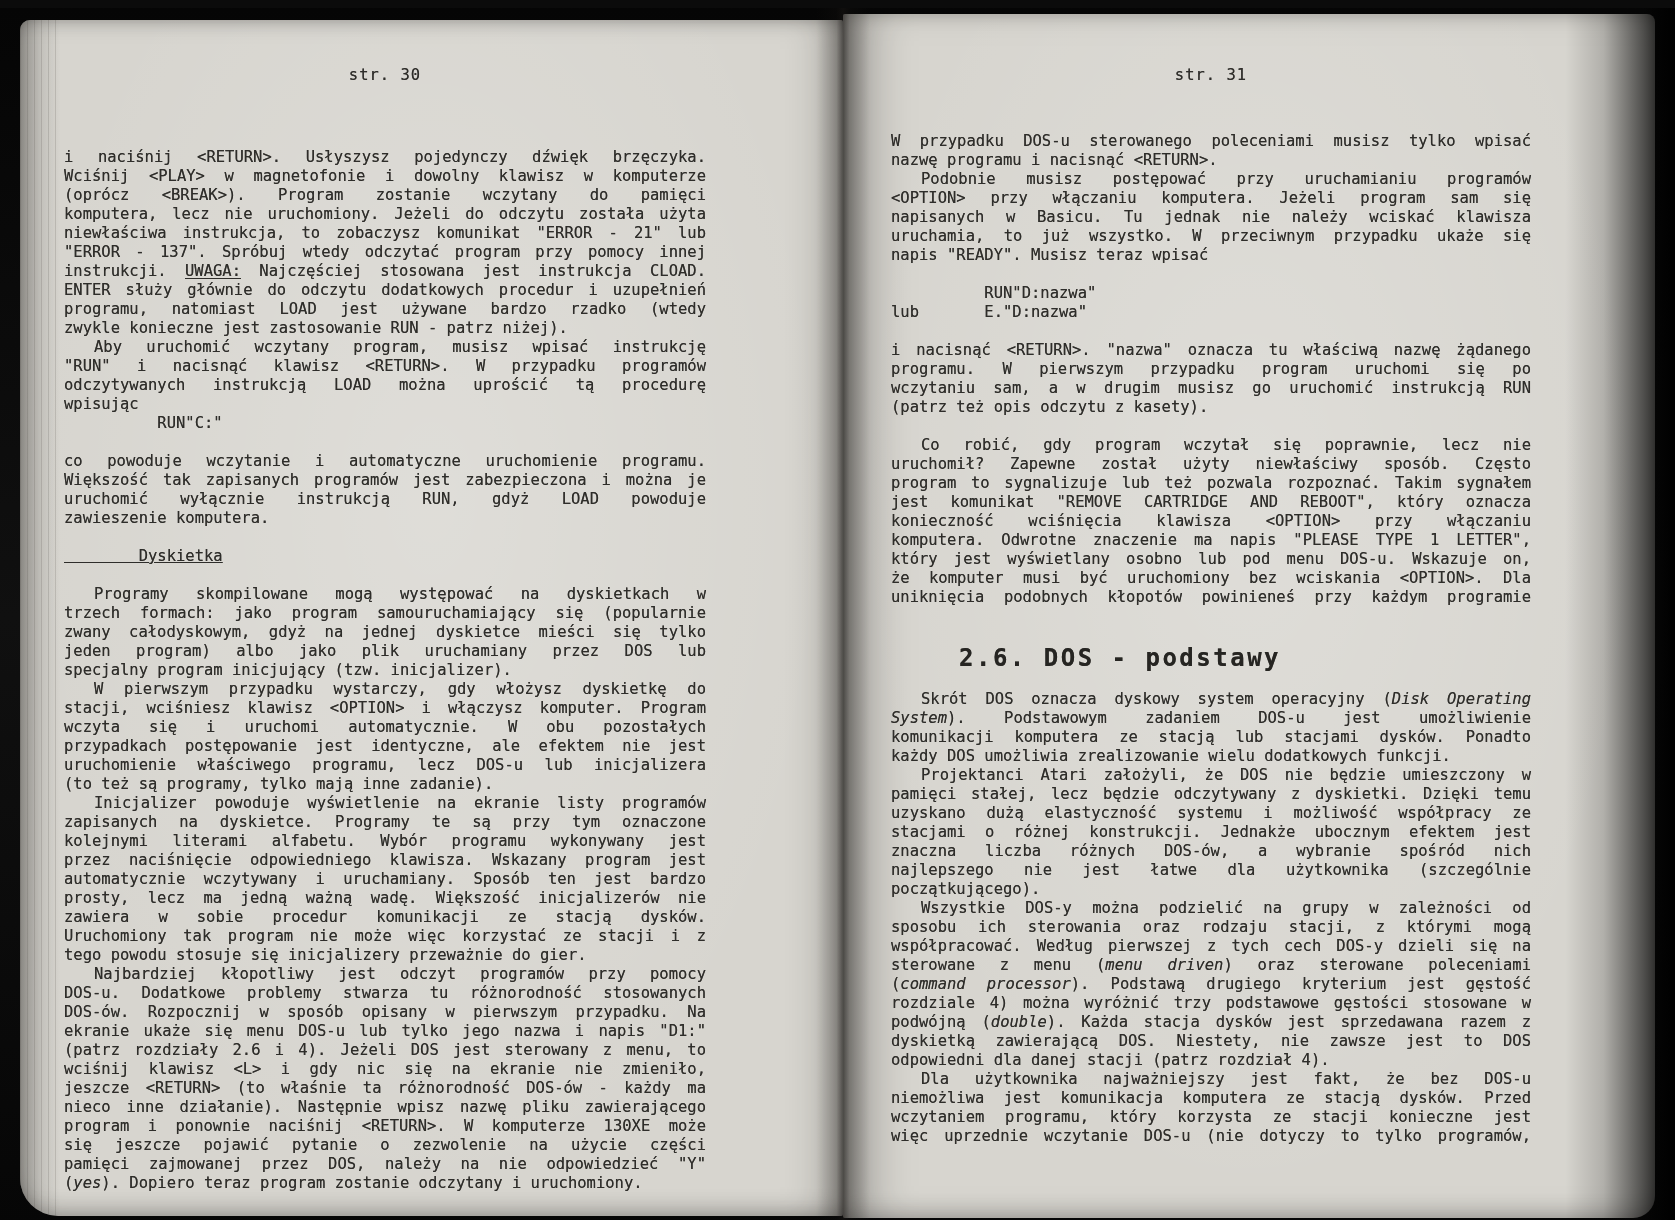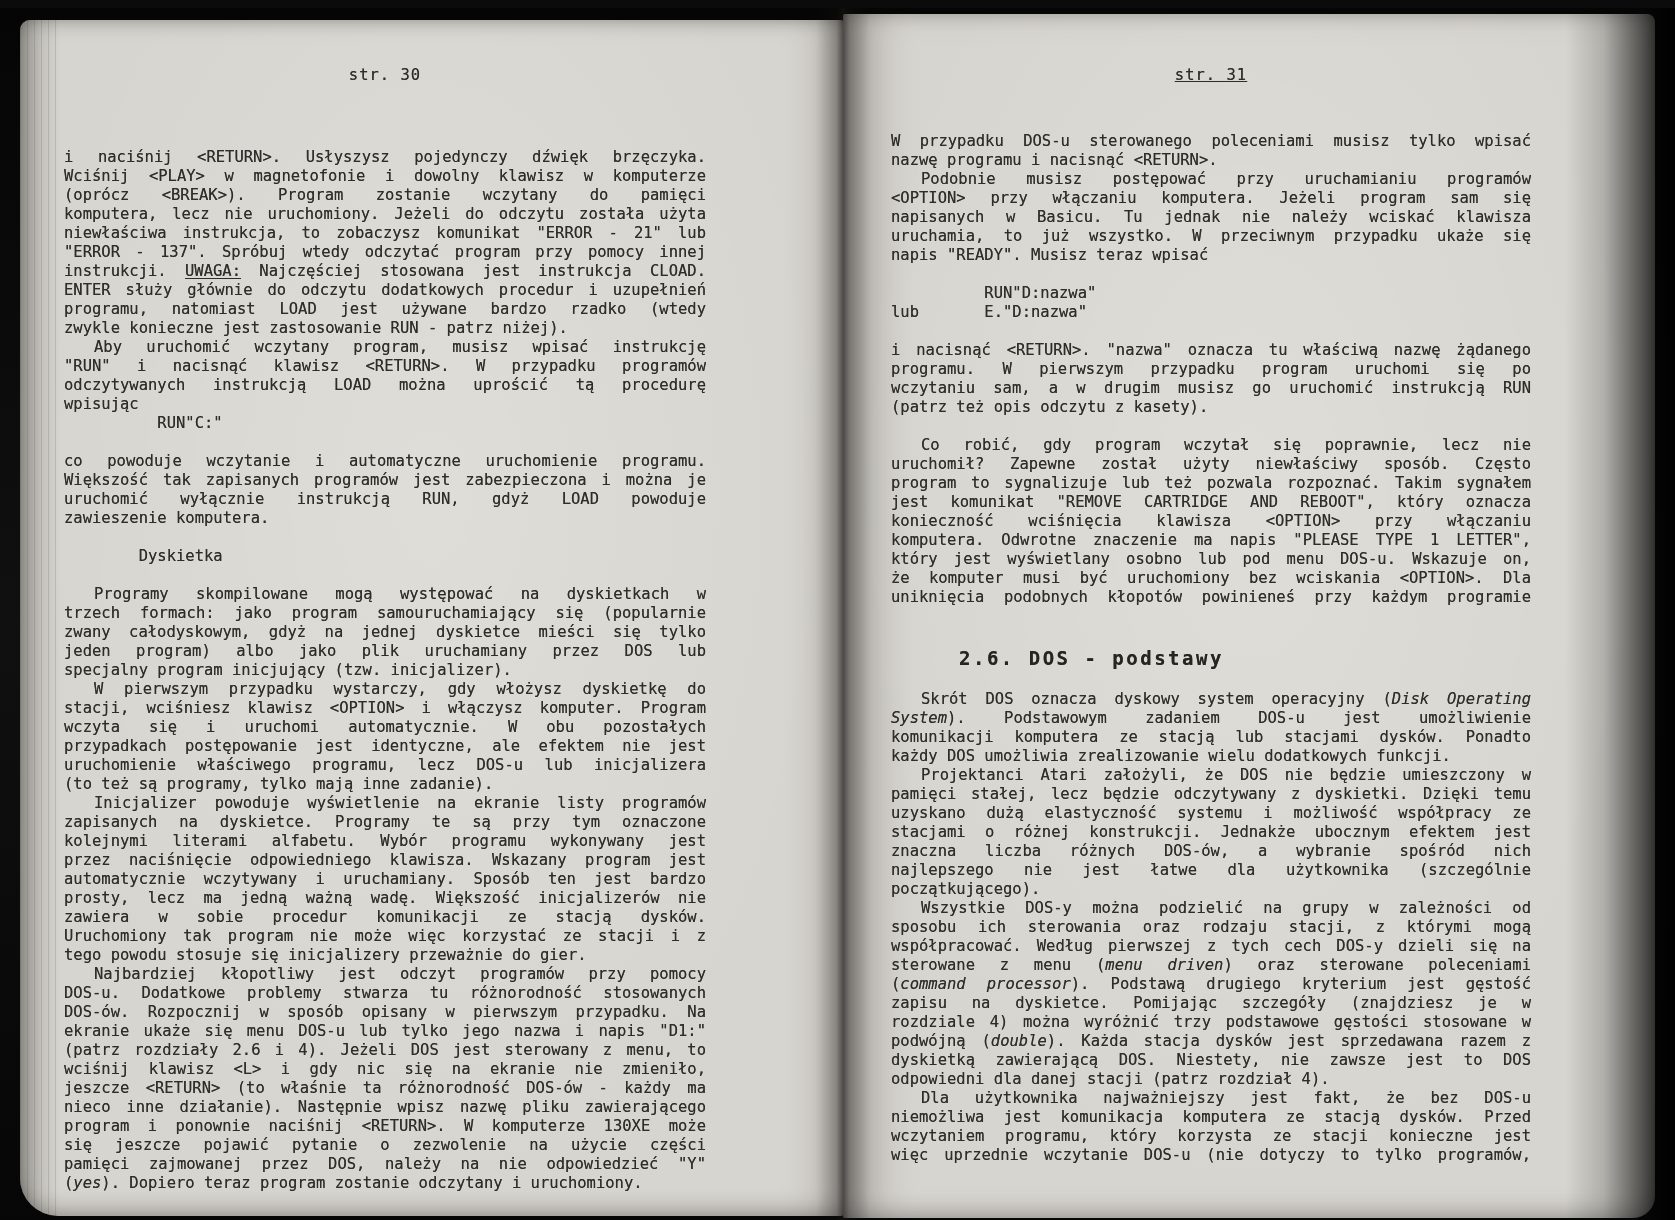--- a/index.html
+++ b/index.html
@@ -62,38 +62,38 @@
   }
   .page-header {
     position: absolute;
     font-size: 15.5px;
     letter-spacing: 1px;
     text-align: center;
     color: var(--ink);
     text-shadow: 0 0 0.5px rgba(45,44,40,0.7);
   }
   .page-left  .page-header { left: 44px; width: 642px; top: 46px; }
-  .page-right .page-header { left: 48px; width: 640px; top: 52px; text-decoration: underline; }
+  .page-right .page-header { left: 48px; width: 640px; top: 52px; }
   .page-body {
     position: absolute;
     font-size: 15.5px;
     line-height: var(--lh);
     text-shadow: 0 0 0.5px rgba(45,44,40,0.7);
   }
   .page-left  .page-body { left: 44px; width: 642px; top: 128px; }
   .page-right .page-body { left: 48px; width: 640px; top: 118px; }
   .ln { min-height: var(--lh); }
   .s-j { text-align: justify; text-align-last: justify; }
   .s-l { text-align: left; text-align-last: left; }
   .s-pre { white-space: pre; text-align: left; text-align-last: left; }
-  .s-h1 { white-space: pre; text-align: center; text-align-last: left; }
+  .s-h1 { white-space: pre; text-align: center; text-align-last: left; text-decoration: underline; }
   .s-b { height: var(--lh); }
   .s-h2 {
     text-align: left; text-align-last: left;
-    font-size: 19px; font-weight: bold;
+    font-size: 24px; font-weight: bold;
     letter-spacing: 2.5px;
     height: 26px; line-height: 26px;
     padding-left: 68px;
     color: #262522;
   }
   .ind { text-indent: 30px; }
   i { font-style: italic; }
   u { text-underline-offset: 2px; }
 </style>
 </head>
@@ -204,21 +204,20 @@
         <div class="ln s-j">uzyskano dużą elastyczność systemu i możliwość współpracy ze</div>
         <div class="ln s-j">stacjami o różnej konstrukcji. Jednakże ubocznym efektem jest</div>
         <div class="ln s-j">znaczna liczba różnych DOS-ów, a wybranie spośród nich</div>
         <div class="ln s-j">najlepszego nie jest łatwe dla użytkownika (szczególnie</div>
         <div class="ln s-l">początkującego).</div>
         <div class="ln s-j ind">Wszystkie DOS-y można podzielić na grupy w zależności od</div>
         <div class="ln s-j">sposobu ich sterowania oraz rodzaju stacji, z którymi mogą</div>
         <div class="ln s-j">współpracować. Według pierwszej z tych cech DOS-y dzieli się na</div>
         <div class="ln s-j">sterowane z menu (<i>menu driven</i>) oraz sterowane poleceniami</div>
         <div class="ln s-j">(<i>command processor</i>). Podstawą drugiego kryterium jest gęstość</div>
-        <div class="ln s-j">zapisu na dyskietce. Pomijając szczegóły (znajdziesz je w</div>
         <div class="ln s-j">rozdziale 4) można wyróżnić trzy podstawowe gęstości stosowane w</div>
         <div class="ln s-j">podwójną (<i>double</i>). Każda stacja dysków jest sprzedawana razem z</div>
         <div class="ln s-j">dyskietką zawierającą DOS. Niestety, nie zawsze jest to DOS</div>
         <div class="ln s-l">odpowiedni dla danej stacji (patrz rozdział 4).</div>
         <div class="ln s-j ind">Dla użytkownika najważniejszy jest fakt, że bez DOS-u</div>
         <div class="ln s-j">niemożliwa jest komunikacja komputera ze stacją dysków. Przed</div>
         <div class="ln s-j">wczytaniem programu, który korzysta ze stacji konieczne jest</div>
         <div class="ln s-j">więc uprzednie wczytanie DOS-u (nie dotyczy to tylko programów,</div>
       </div>
   </div>

